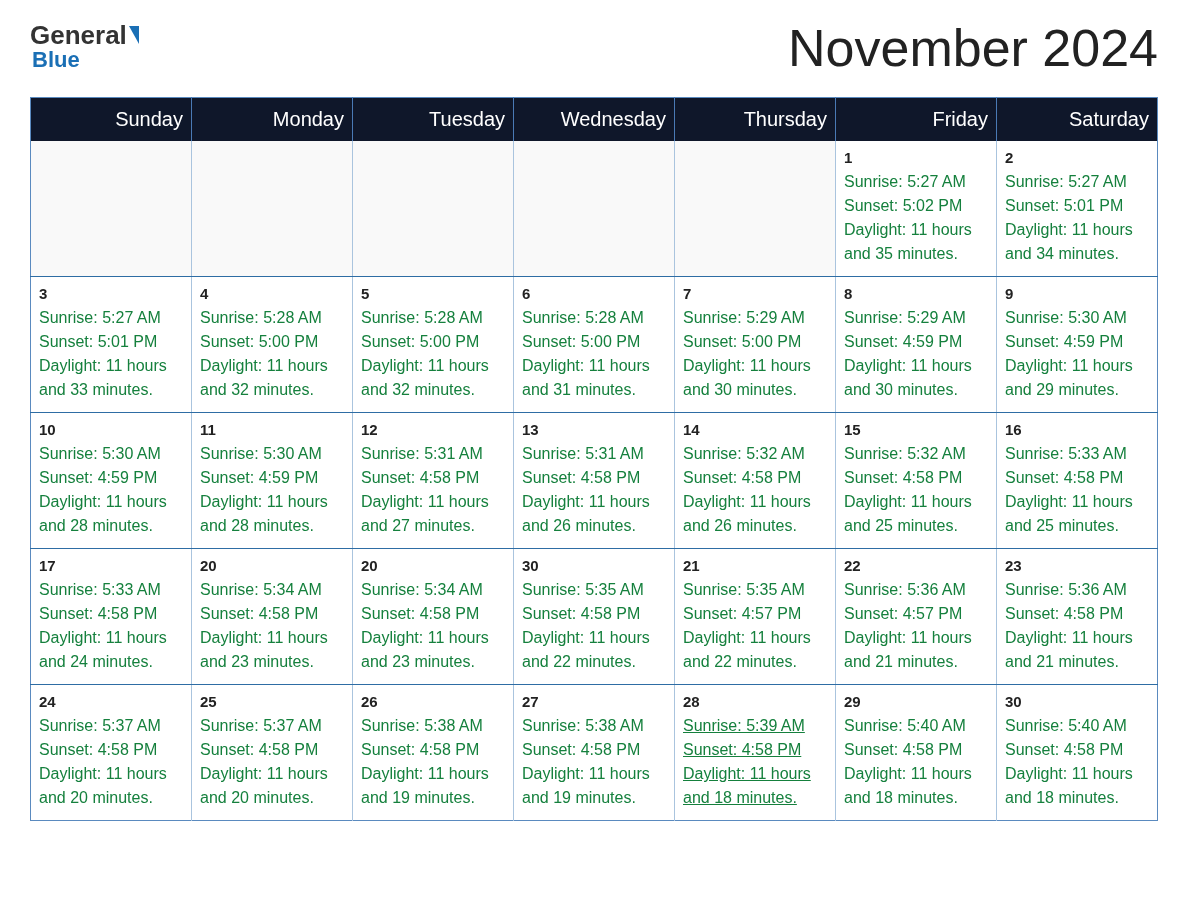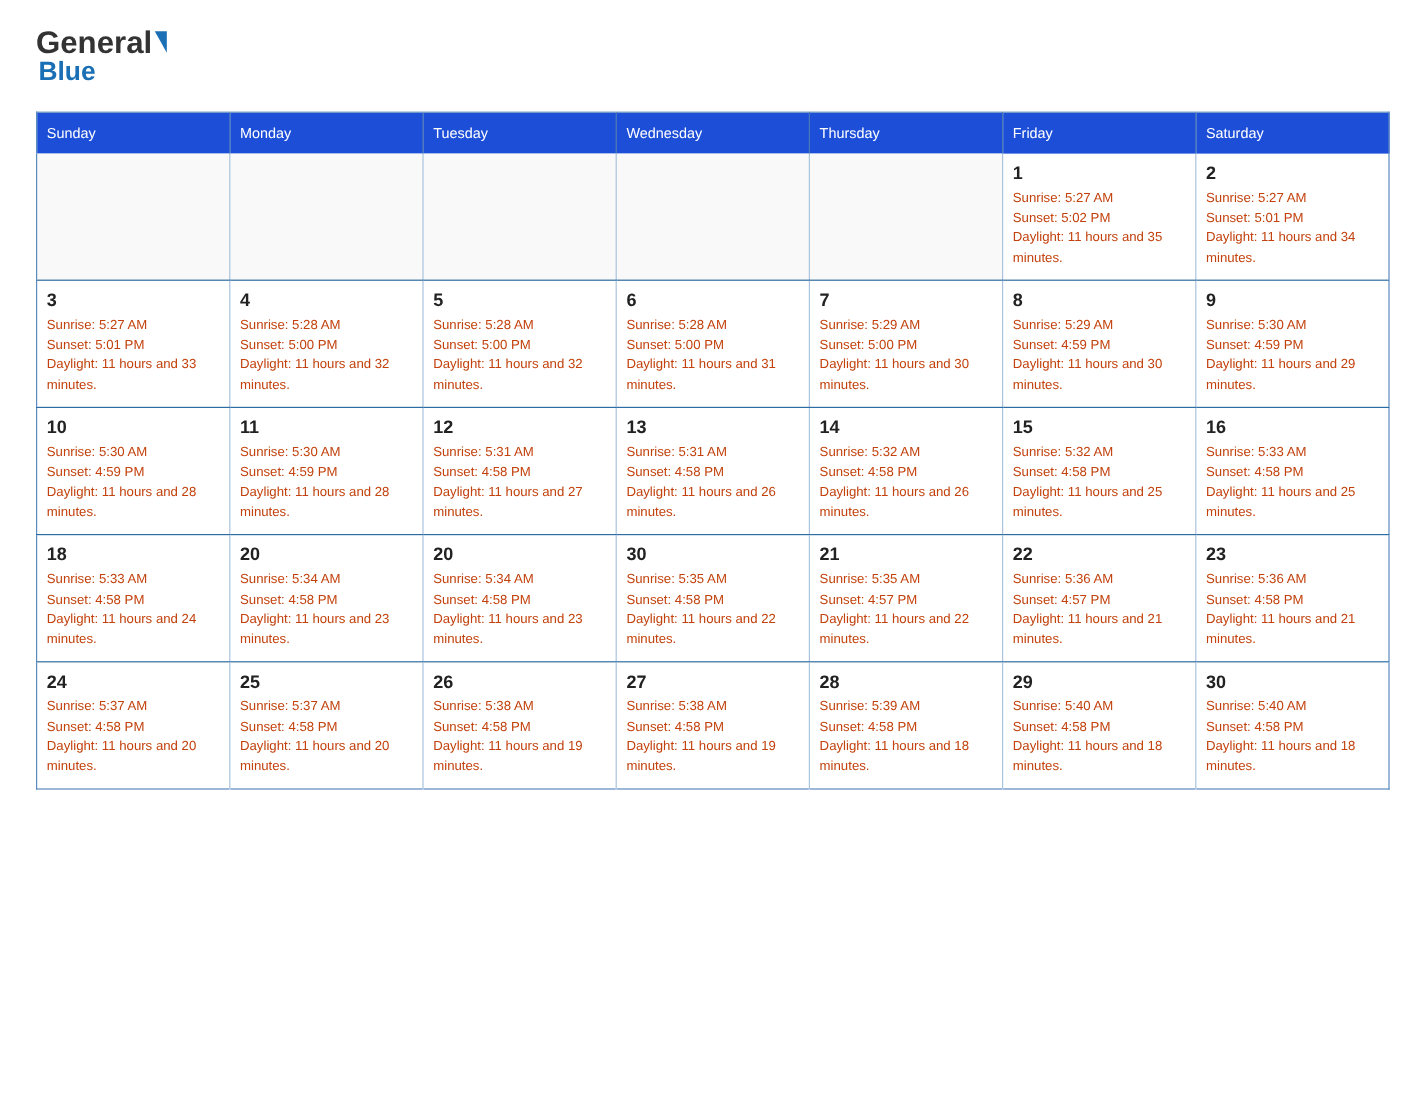--- a/index.html
+++ b/index.html
@@ -59,26 +59,26 @@
       font-size: 22px;
       color: #444;
       margin-top: 4px;
     }
     .calendar {
       width: 100%;
       border-collapse: collapse;
       border: 1px solid #5a8abf;
     }
     .calendar thead tr th {
-      background-color: #1d4ed8;
+      background-color: #0f172a;
       color: #ffffff;
-      font-size: 12px;
+      font-size: 20px;
       font-weight: normal;
       padding: 10px 8px;
-      text-align: left;
+      text-align: right;
       border-right: 1px solid #4a7ab5;
     }
     .calendar thead tr th:last-child {
       border-right: none;
     }
     .calendar tbody tr td {
       vertical-align: top;
       padding: 8px 8px 10px 8px;
       border-right: 1px solid #aac4de;
       border-bottom: 1px solid #2e6da4;
@@ -93,40 +93,41 @@
     .calendar tbody tr:last-child td {
       border-bottom: none;
     }
     .day-number {
       font-size: 15px;
       font-weight: bold;
       color: #222;
       margin-bottom: 4px;
     }
     .day-info {
-      font-size: 11px;
-      color: #c2410c;
+      font-size: 16px;
+      color: #15803d;
       line-height: 1.5;
     }
     .empty-cell {
       background: #f9f9f9;
     }
   </style>
 </head>
 <body>
 
 <div class="header-area">
   <div class="logo">
     <div class="logo-text">
       <span class="logo-general">General</span>
         <span class="logo-triangle"></span>
     </div>
     <div class="logo-sub">Blue</div>
   </div>
   <div class="title-area">
+    <div class="month-title">November 2024</div>
   </div>
 </div>
 
 <table class="calendar">
   <thead>
     <tr>
     <th>Sunday</th>
         <th>Monday</th>
         <th>Tuesday</th>
         <th>Wednesday</th>
@@ -238,21 +239,21 @@
         </td>
         <td>
           <div class="day-number">16</div>
           <div class="day-info" style="white-space: pre-line;">Sunrise: 5:33 AM
 Sunset: 4:58 PM
 Daylight: 11 hours and 25 minutes.</div>
         </td>
       </tr>
       <tr>
         <td>
-          <div class="day-number">18</div>
+          <div class="day-number">17</div>
           <div class="day-info" style="white-space: pre-line;">Sunrise: 5:33 AM
 Sunset: 4:58 PM
 Daylight: 11 hours and 24 minutes.</div>
         </td>
         <td>
           <div class="day-number">20</div>
           <div class="day-info" style="white-space: pre-line;">Sunrise: 5:34 AM
 Sunset: 4:58 PM
 Daylight: 11 hours and 23 minutes.</div>
         </td>
@@ -307,21 +308,21 @@
 Daylight: 11 hours and 19 minutes.</div>
         </td>
         <td>
           <div class="day-number">27</div>
           <div class="day-info" style="white-space: pre-line;">Sunrise: 5:38 AM
 Sunset: 4:58 PM
 Daylight: 11 hours and 19 minutes.</div>
         </td>
         <td>
           <div class="day-number">28</div>
-          <div class="day-info" style="white-space: pre-line;">Sunrise: 5:39 AM
+          <div class="day-info" style="white-space: pre-line; text-decoration: underline;">Sunrise: 5:39 AM
 Sunset: 4:58 PM
 Daylight: 11 hours and 18 minutes.</div>
         </td>
         <td>
           <div class="day-number">29</div>
           <div class="day-info" style="white-space: pre-line;">Sunrise: 5:40 AM
 Sunset: 4:58 PM
 Daylight: 11 hours and 18 minutes.</div>
         </td>
         <td>

